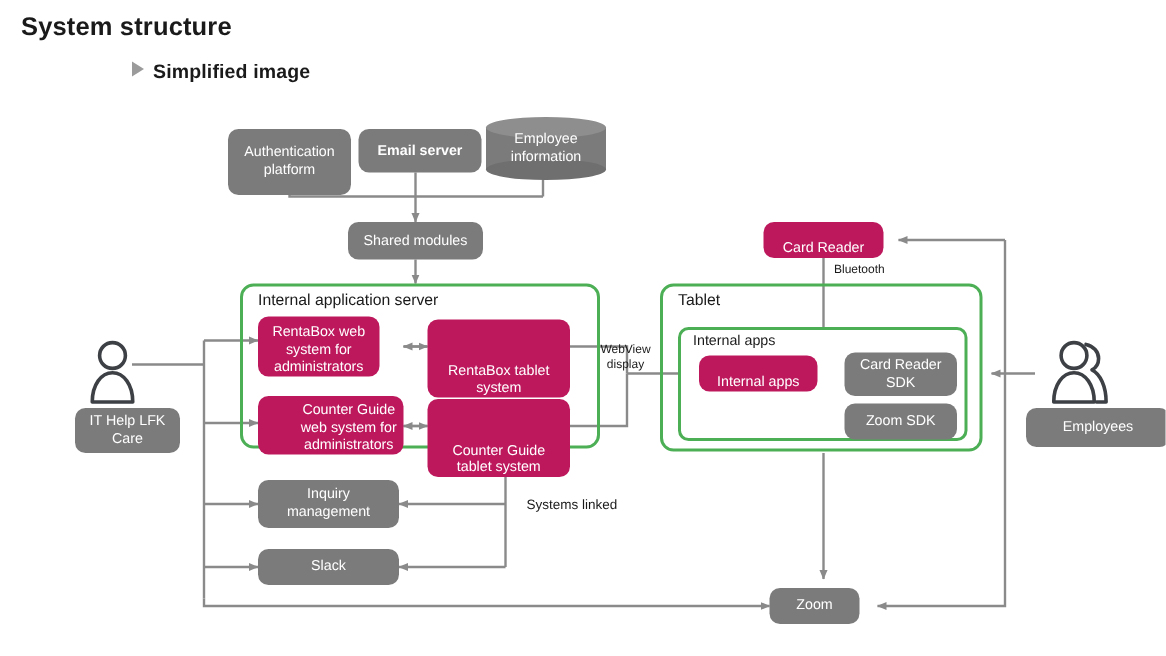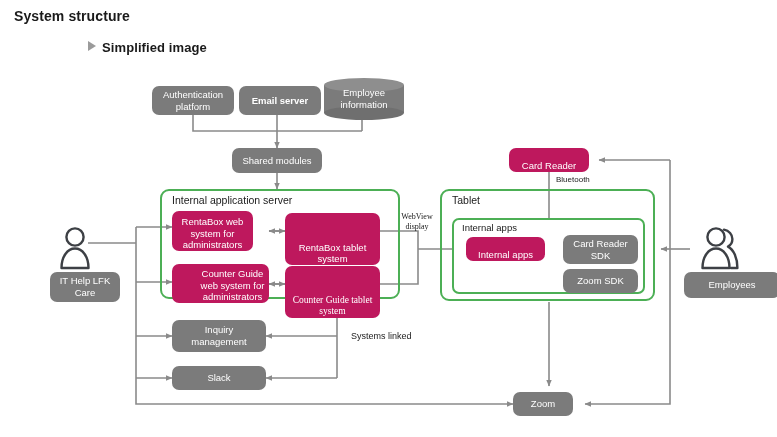--- a/index.html
+++ b/index.html
@@ -7,21 +7,21 @@
   body{
     width:777px;height:437px;position:relative;overflow:hidden;
     font-family:"Liberation Sans","DejaVu Sans",sans-serif;
     -webkit-font-smoothing:antialiased;
   }
   #canvas{position:absolute;left:0;top:0;width:777px;height:437px;}
 
   
   .page-title{
     position:absolute;left:14px;top:8px;
-    font-size:14px;font-weight:bold;color:#1a1a1a;letter-spacing:0.1px;
+    font-size:17px;font-weight:bold;color:#1a1a1a;letter-spacing:0.1px;
   }
   .sub-title{
     position:absolute;left:88px;top:40px;
     font-size:13px;font-weight:bold;color:#1a1a1a;letter-spacing:0.1px;
   }
   .sub-title .tri{
     display:inline-block;width:0;height:0;margin-right:6px;
     border-left:8px solid #9b9b9b;
     border-top:5px solid transparent;border-bottom:5px solid transparent;
     vertical-align:1px;
@@ -144,21 +144,21 @@
       <path d="M670,249 L670,404 L585,404" marker-end="url(#ah)"></path>
 
       <path d="M670,160 L599,160" marker-end="url(#ah)"></path>
       <path d="M670,160 L670,249"></path>
 
       <path d="M549,302 L549,386" marker-end="url(#ah)"></path>
 
     </g>
   </svg>
 
-  <div class="node gray" style="left:152px;top:86px;width:82px;height:29px;justify-content:flex-end;">
+  <div class="node gray" style="left:152px;top:86px;width:82px;height:44px;justify-content:flex-end;">
     <span>Authentication platform</span>
   </div>
 
   <div class="node gray" style="left:239px;top:86px;width:82px;height:29px;font-weight:bold;">
     <span>Email server</span>
   </div>
 
   <div class="cylinder" style="left:324px;top:78px;width:80px;height:42px;">
     <div class="body"></div>
     <div class="top"></div>
@@ -180,21 +180,21 @@
   </div>
 
   <div class="node green" style="left:285px;top:213px;width:95px;height:52px;">
     <span>RentaBox tablet system</span>
   </div>
 
   <div class="node green" style="left:172px;top:264px;width:97px;height:39px;padding-left:24px;">
     <span>Counter Guide web system for administrators</span>
   </div>
 
-  <div class="node green" style="left:285px;top:266px;width:95px;height:52px;font-family:Liberation Serif, serif;">
+  <div class="node green" style="left:285px;top:266px;width:95px;height:52px;">
     <span>Counter Guide tablet system</span>
   </div>
 
   <div class="node green" style="left:509px;top:148px;width:80px;height:24px;">
     <span>Card Reader</span>
   </div>
 
   <div class="frame" style="left:440px;top:189px;width:215px;height:112px;"></div>
   <div class="frame-label" style="left:452px;top:194px;">Tablet</div>
 
@@ -243,21 +243,21 @@
         <circle cx="32" cy="13" r="8.6"></circle>
         <path d="M18.5,44 C18.5,32.5 24.5,24.5 32,24.5 C39.5,24.5 45.5,32.5 45.5,44 z"></path>
         <path d="M40,5.6 C45,6.6 48.4,10.6 48.4,15 C48.4,18.4 46.6,21.2 44,22.6 C49.6,25.6 53.4,33.6 53.4,44 L47,44"></path>
       </g>
     </svg>
     <div class="node gray" style="left:0px;top:48px;width:96px;height:26px;">
       <span>Employees</span>
     </div>
   </div>
 
-  <div class="wire-label" style="left:397px;top:212px;width:40px;white-space:normal;font-family:Liberation Serif, serif;">
+  <div class="wire-label" style="left:397px;top:228px;width:40px;white-space:normal;">
     <span>WebView display</span>
   </div>
 
   <div class="wire-label" style="left:556px;top:175px;">
     <span>Bluetooth</span>
   </div>
 
   <div class="wire-label big" style="left:351px;top:331px;">
     <span>Systems linked</span>
   </div>

